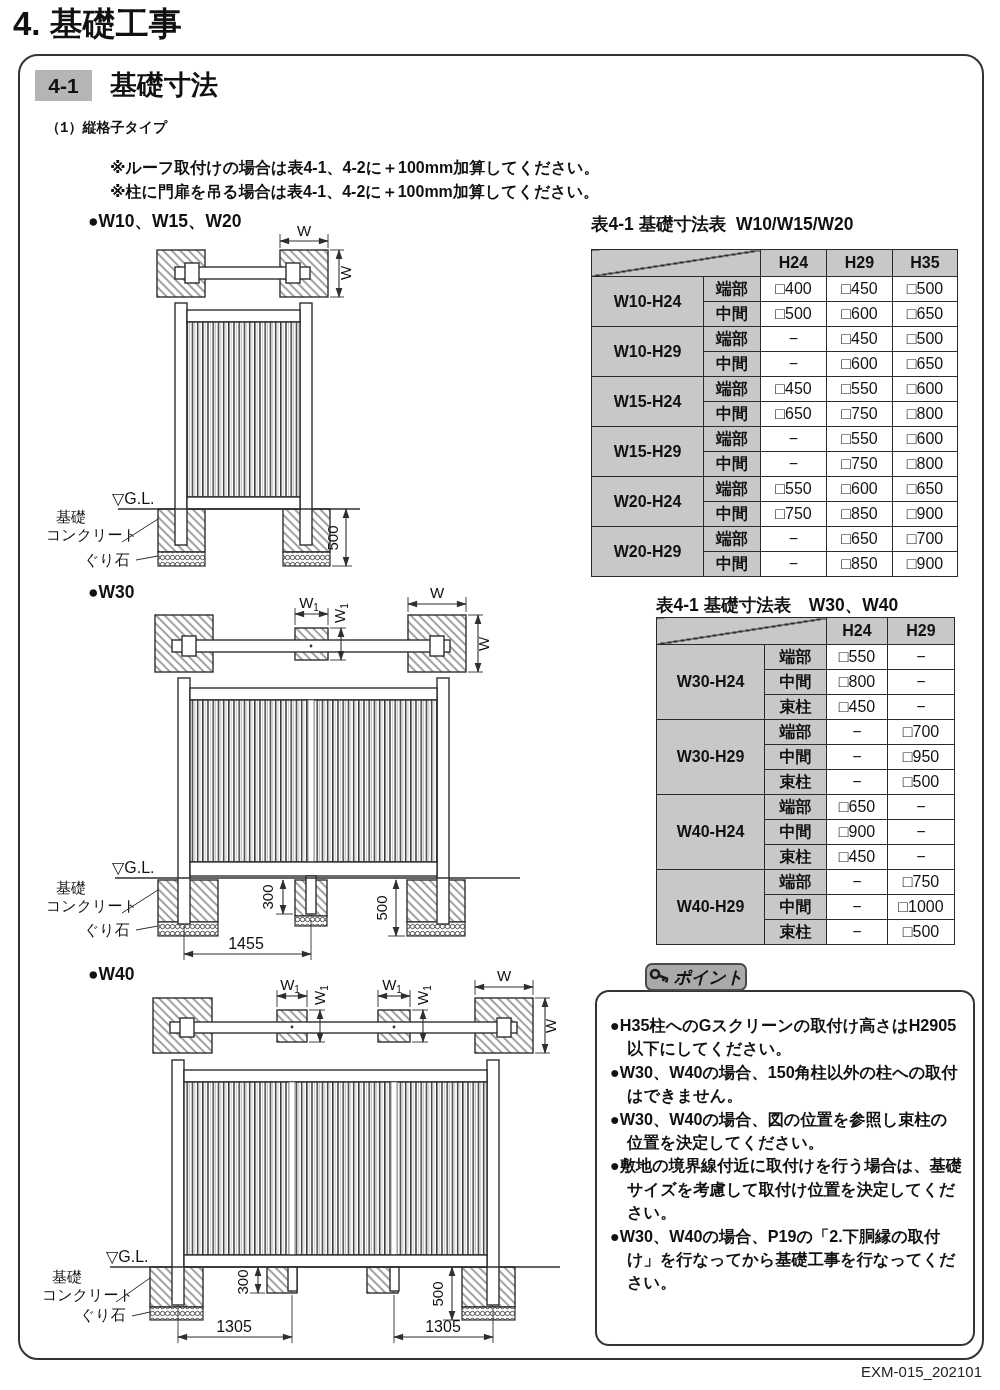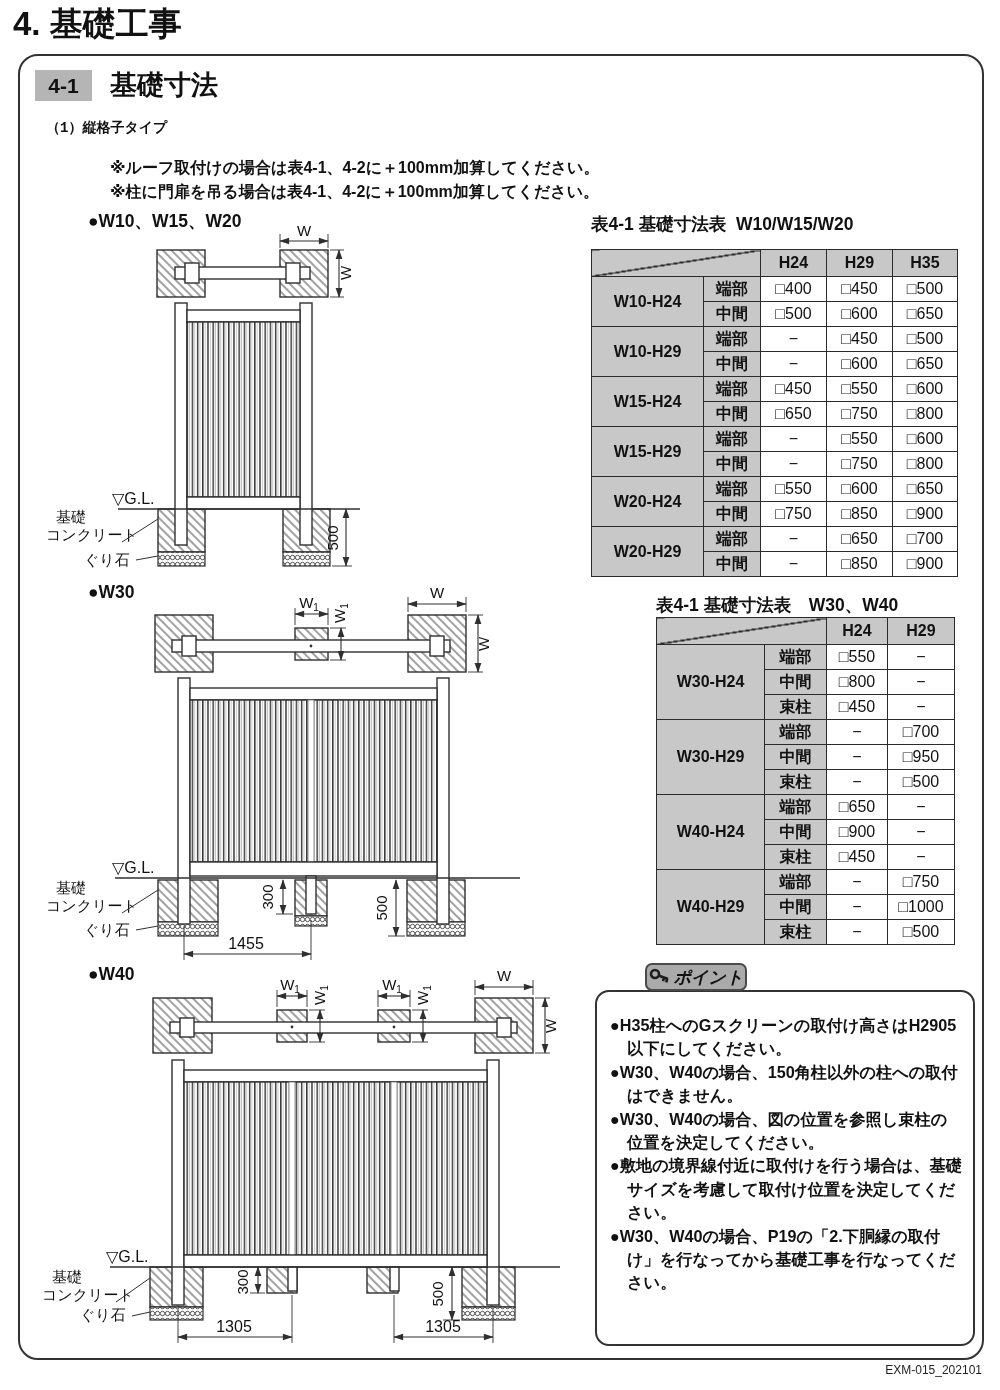--- a/index.html
+++ b/index.html
@@ -36,21 +36,21 @@
       transparent calc(50% - 1px), #2b2b2b calc(50% - 1px),
       #2b2b2b calc(50% + 0.6px), transparent calc(50% + 0.6px));}
 
   .points-box{left:595px;top:990px;width:380px;height:356px;border:2.5px solid #333;
     border-radius:14px;box-sizing:border-box;padding:22px 10px 24px 13px;overflow:hidden;}
   .pt{font-size:16.2px;font-weight:bold;line-height:23.4px;padding-left:17px;text-indent:-17px;}
   .points-badge{left:601px;top:963px;width:102px;height:28px;background:#aaa;
     border:2.5px solid #4a4a4a;border-radius:7px;box-sizing:border-box;
     display:flex;align-items:center;justify-content:center;gap:3px;z-index:3;margin-left:44px;}
   .points-badge span{font-size:17px;font-weight:bold;font-style:italic;color:#111;}
-  .footer{left:690px;top:1363px;width:292px;text-align:right;font-size:12px;color:#222;}
+  .footer{left:690px;top:1363px;width:292px;text-align:right;font-size:15px;color:#222;}
 
   svg.diag{position:absolute;overflow:visible;}
   .d1{left:40px;top:225px;} .d2{left:40px;top:580px;} .d3{left:40px;top:960px;}
   svg .ol{fill:#fff;stroke:#2f2f2f;stroke-width:1.4;}
   svg .hatch{fill:url(#hatch);stroke:#2f2f2f;stroke-width:1.4;}
   svg .gravel{fill:url(#gravel);stroke:#2f2f2f;stroke-width:1.2;}
   svg .lat{fill:url(#lat);stroke:#2f2f2f;stroke-width:1.4;}
   svg .ln{stroke:#2f2f2f;stroke-width:1.6;}
   svg .dim{stroke:#2f2f2f;stroke-width:1.1;marker-start:url(#ar);marker-end:url(#ar);}
   svg .ext{stroke:#2f2f2f;stroke-width:0.9;}

